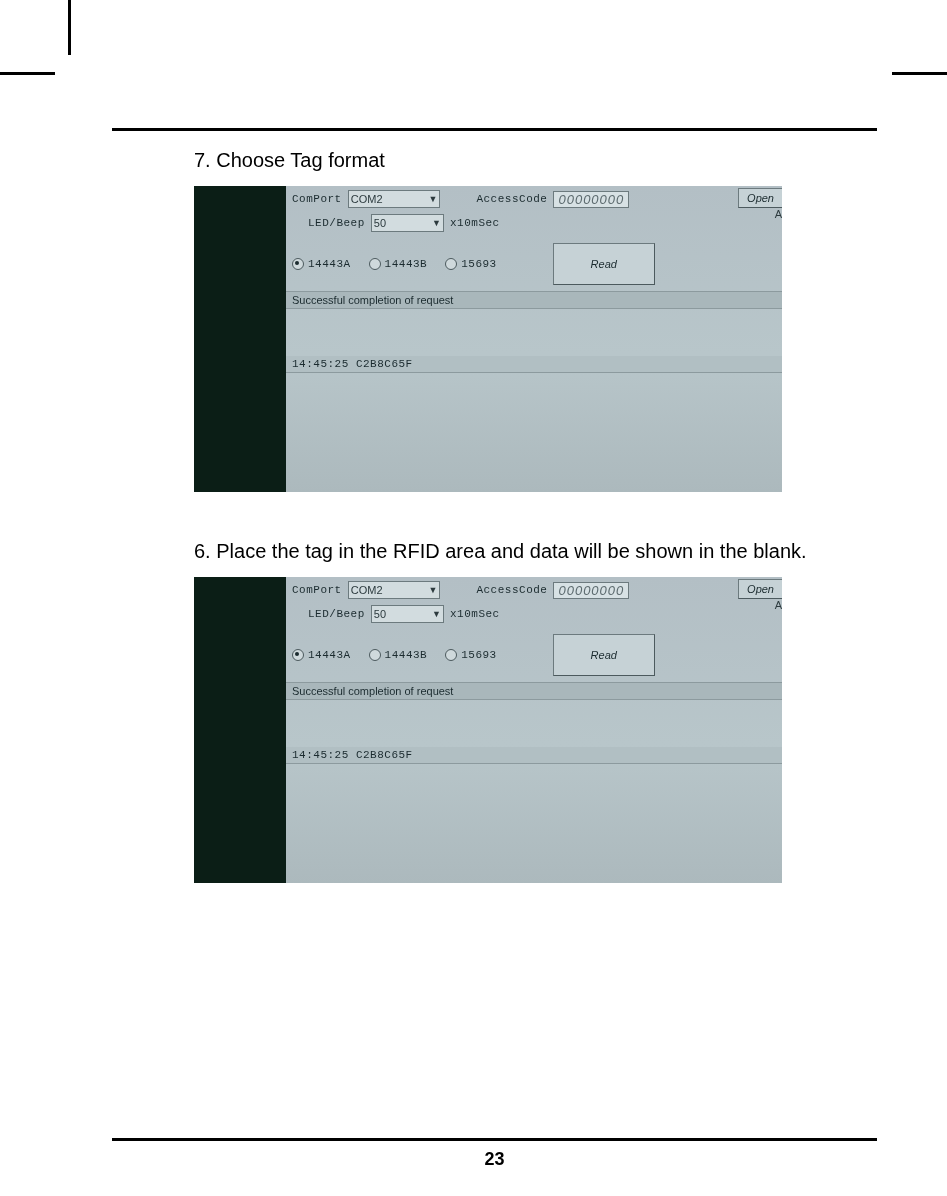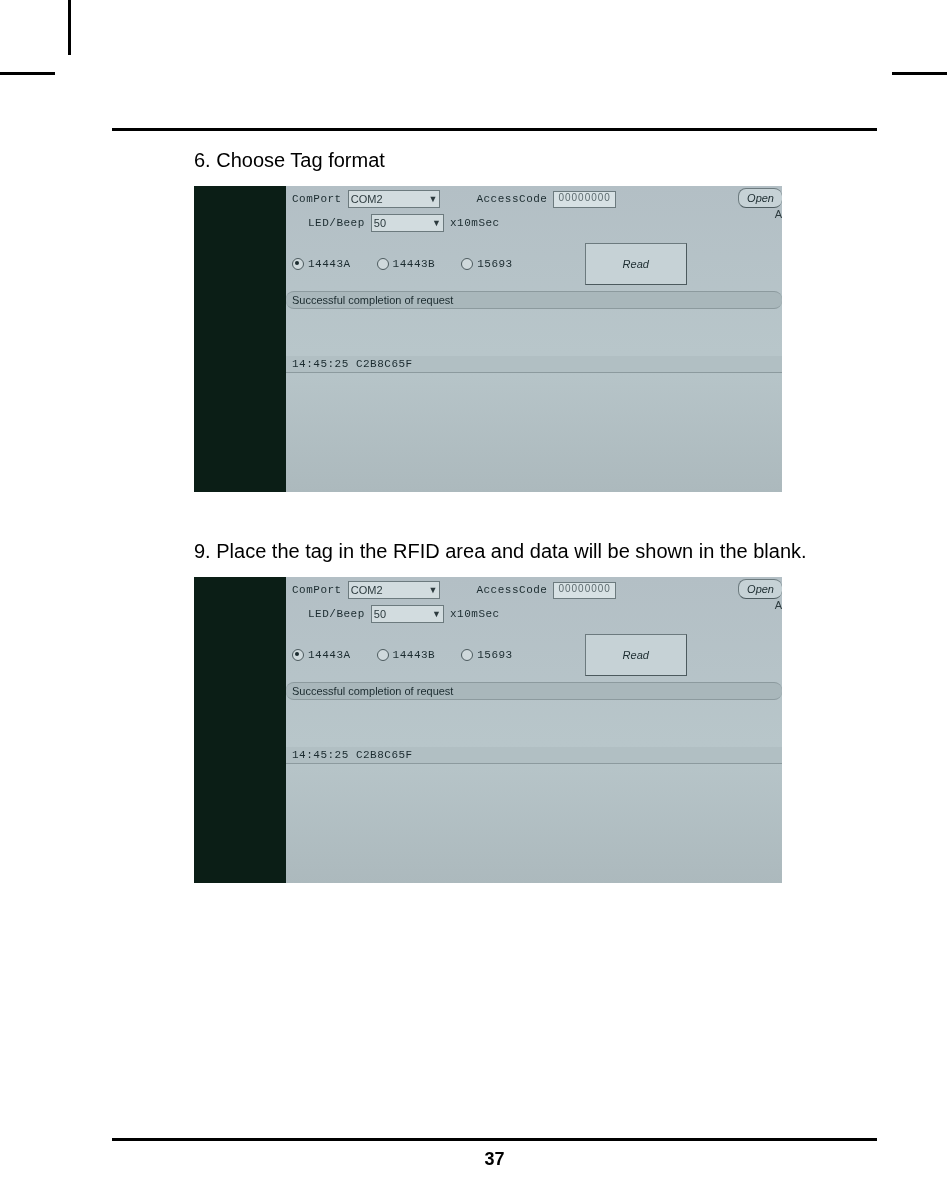--- a/index.html
+++ b/index.html
@@ -98,23 +98,24 @@
     margin-left: 4px;
     font-size: 9px;
     color: #2C3A3E;
   }
   .txtbox {
     display: inline-block;
     border: 1px solid #6C7A7E;
     background: #D7E1E4;
     height: 15px;
     padding: 0 4px;
-    font-size: 10px;
+    font-size: 13px;
     color: #5C6A6E;
     letter-spacing: 1px;
+    font-style: italic;
   }
   .radio {
     display: inline-flex;
     align-items: center;
     gap: 4px;
     font-size: 11px;
   }
   .radio .dot {
     width: 10px;
     height: 10px;
@@ -146,32 +147,30 @@
     font-size: 11px;
     font-style: italic;
   }
   .btn-open {
     position: absolute;
     right: 0;
     top: 2px;
     border-right: none;
     padding: 0 8px;
     height: 18px;
-    border-radius: 8px;
   }
   .btn-read {
     width: 72px;
   }
   .status-bar {
     border-top: 1px solid #8C9A9E;
     border-bottom: 1px solid #8C9A9E;
     background: #A9B7BB;
     padding: 2px 6px;
     font-size: 11px;
-    border-radius: 8px;
   }
   .result-bar {
     border-bottom: 1px solid #8C9A9E;
     padding: 2px 6px;
     font-size: 11px;
     letter-spacing: 0.5px;
     background: #B1BFC3;
     margin-top: 47px;
   }
   .footer {
@@ -184,42 +183,42 @@
   .hr-bottom {
     border: none;
     border-top: 3px solid #000;
     margin: 0 0 8px 0;
   }
   .page-num {
     font-size: 18px;
     font-weight: bold;
   }
   .row-top { padding-top: 4px; }
-  .row-radio { padding-top: 8px; padding-bottom: 6px; gap: 26px; }
+  .row-radio { padding-top: 8px; padding-bottom: 6px; gap: 18px; }
   .mono { font-family: "Courier New", monospace; letter-spacing: 0.5px; }
   .corner-a {
     position: absolute;
     right: 0;
     top: 22px;
     font-size: 11px;
     color: #2C3A3E;
   }
 </style>
 </head>
 <body>
 
 <div class="page">
   <div class="crop-mark-top-v"></div>
   <div class="crop-mark-top-h"></div>
   <div class="crop-mark-top-h-right"></div>
 
   <div class="content">
     <hr class="hr-top">
 
-    <p class="step-text">6. Choose Tag format</p>
+    <p class="step-text">7. Choose Tag format</p>
 
     <div class="screenshot-wrap">
       <div class="screenshot-inner">
         <div class="row row-top">
           <span class="lbl mono">ComPort</span>
           <span class="combo">
             <span>COM2</span>
               <span class="arrow">▼</span>
           </span>
           <span style="width:24px"></span>
@@ -251,21 +250,21 @@
               <span class="mono">15693</span>
           </span>
           <span style="width:20px"></span>
           <span class="btn btn-read">Read</span>
         </div>
         <div class="status-bar">Successful completion of request</div>
         <div class="result-bar mono">14:45:25  C2B8C65F</div>
       </div>
     </div>
 
-    <p class="step-text">9. Place the tag in the RFID area and data will be shown in the blank.</p>
+    <p class="step-text">6. Place the tag in the RFID area and data will be shown in the blank.</p>
 
     <div class="screenshot-wrap">
       <div class="screenshot-inner">
         <div class="row row-top">
           <span class="lbl mono">ComPort</span>
           <span class="combo">
             <span>COM2</span>
               <span class="arrow">▼</span>
           </span>
           <span style="width:24px"></span>
@@ -301,15 +300,15 @@
         </div>
         <div class="status-bar">Successful completion of request</div>
         <div class="result-bar mono">14:45:25  C2B8C65F</div>
       </div>
     </div>
 
   </div>
 
   <div class="footer">
     <hr class="hr-bottom">
-    <div class="page-num">37</div>
+    <div class="page-num">23</div>
   </div>
 </div>
 
 </body></html>

